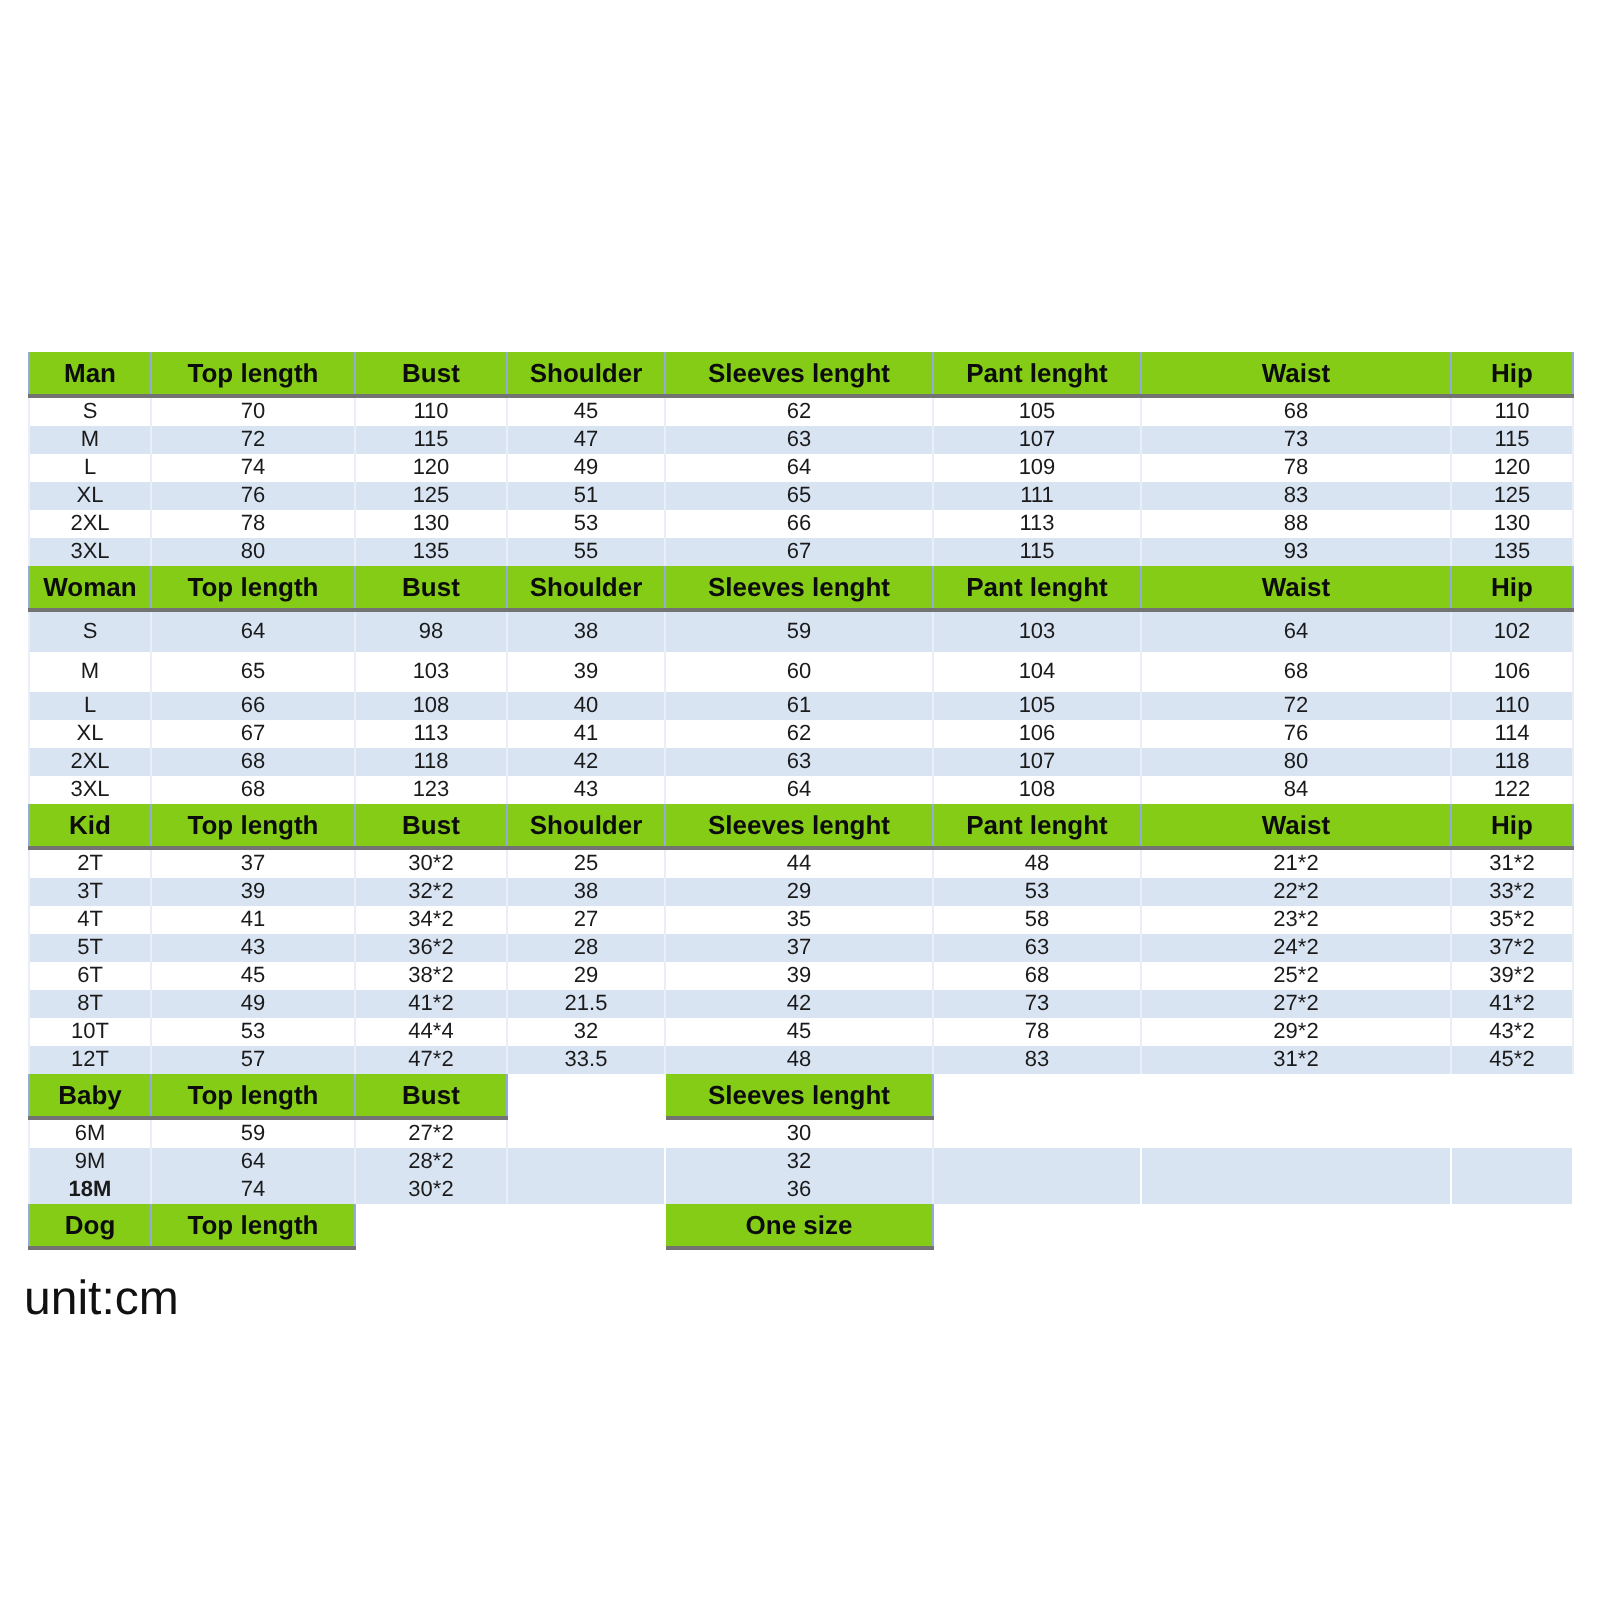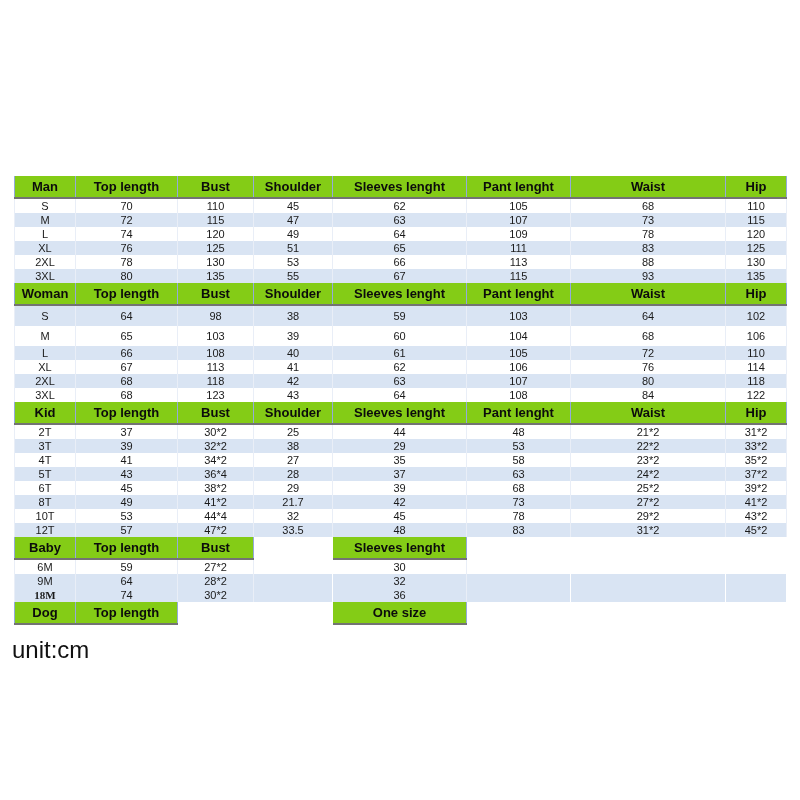--- a/index.html
+++ b/index.html
@@ -75,21 +75,21 @@
     line-height: 14px;
     font-size: 11px;
     border-left: 1px solid #e9eef7;
     border-right: 1px solid #e9eef7;
   }
   tr.data-row.odd td  { background: #ffffff; }
   tr.data-row.even td { background: #d9e4f3; }
 
   tr.data-row.tall td { height: 20px; line-height: 20px; }
 
-  tr.data-row td.bold-cell { font-weight: bold; font-family: Liberation Serif, serif; }
+  tr.data-row td.bold-cell { font-weight: bold; }
   tr.data-row td.empty-cell { border-left-color: transparent; border-right-color: transparent; }
 
   #unit-label {
     position: absolute;
     left: 12px;
     top: 636px;
     font-size: 24px;
     font-weight: normal;
     color: #111111;
     letter-spacing: 0px;
@@ -290,42 +290,42 @@
         <td>34*2</td>
         <td>27</td>
         <td>35</td>
         <td>58</td>
         <td>23*2</td>
         <td>35*2</td>
       </tr>
       <tr class="data-row even">
         <td>5T</td>
         <td>43</td>
-        <td>36*4</td>
+        <td>36*2</td>
         <td>28</td>
         <td>37</td>
         <td>63</td>
         <td>24*2</td>
         <td>37*2</td>
       </tr>
       <tr class="data-row odd">
         <td>6T</td>
         <td>45</td>
         <td>38*2</td>
         <td>29</td>
         <td>39</td>
         <td>68</td>
         <td>25*2</td>
         <td>39*2</td>
       </tr>
       <tr class="data-row even">
         <td>8T</td>
         <td>49</td>
         <td>41*2</td>
-        <td>21.7</td>
+        <td>21.5</td>
         <td>42</td>
         <td>73</td>
         <td>27*2</td>
         <td>41*2</td>
       </tr>
       <tr class="data-row odd">
         <td>10T</td>
         <td>53</td>
         <td>44*4</td>
         <td>32</td>

